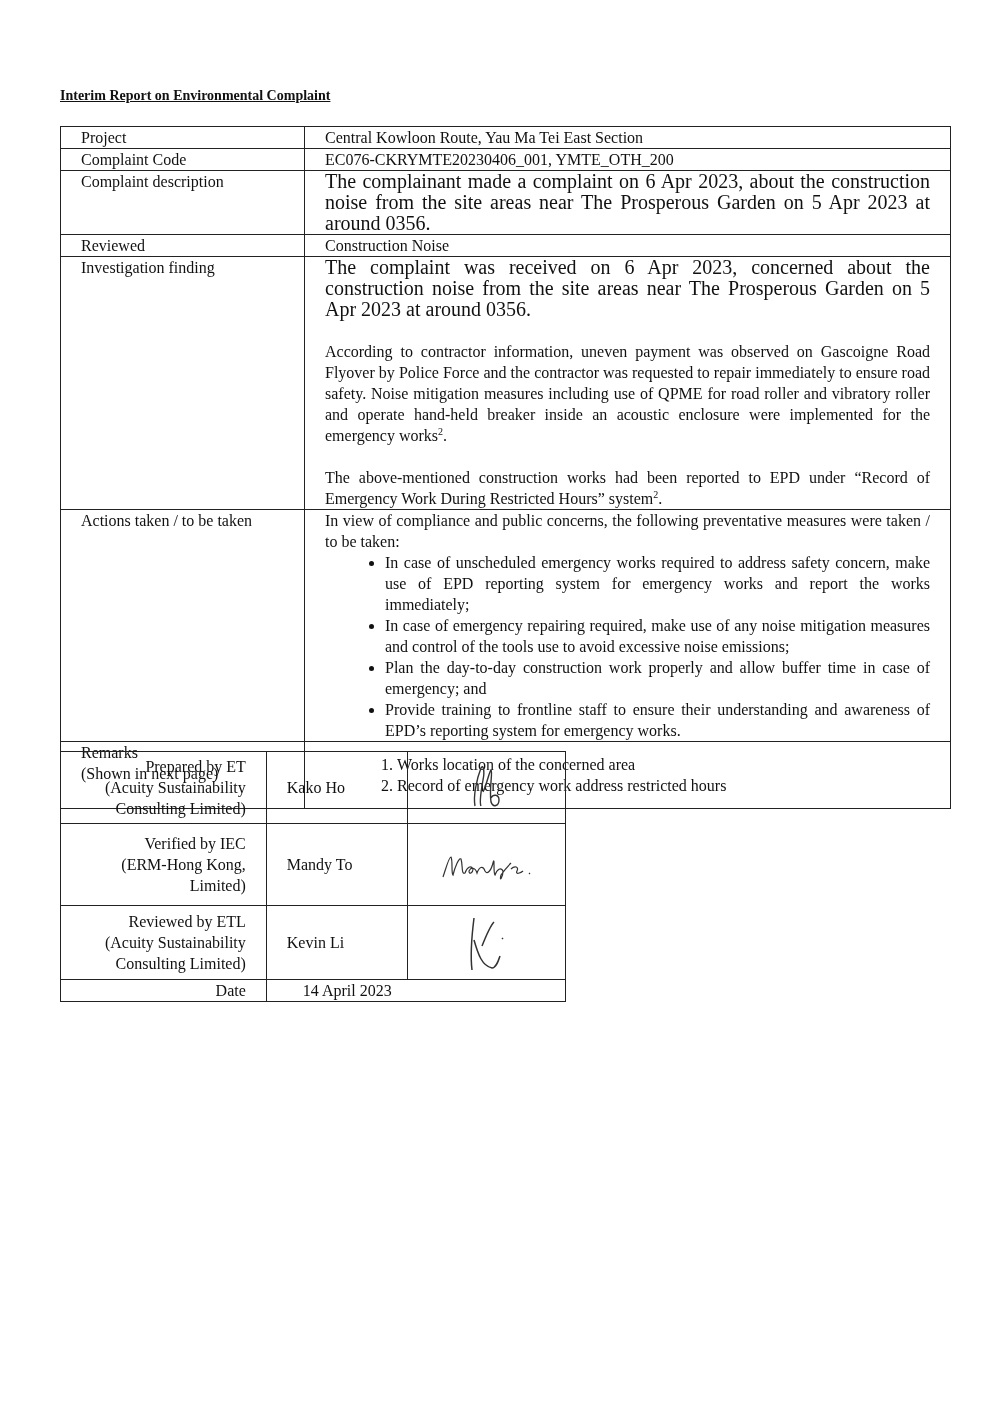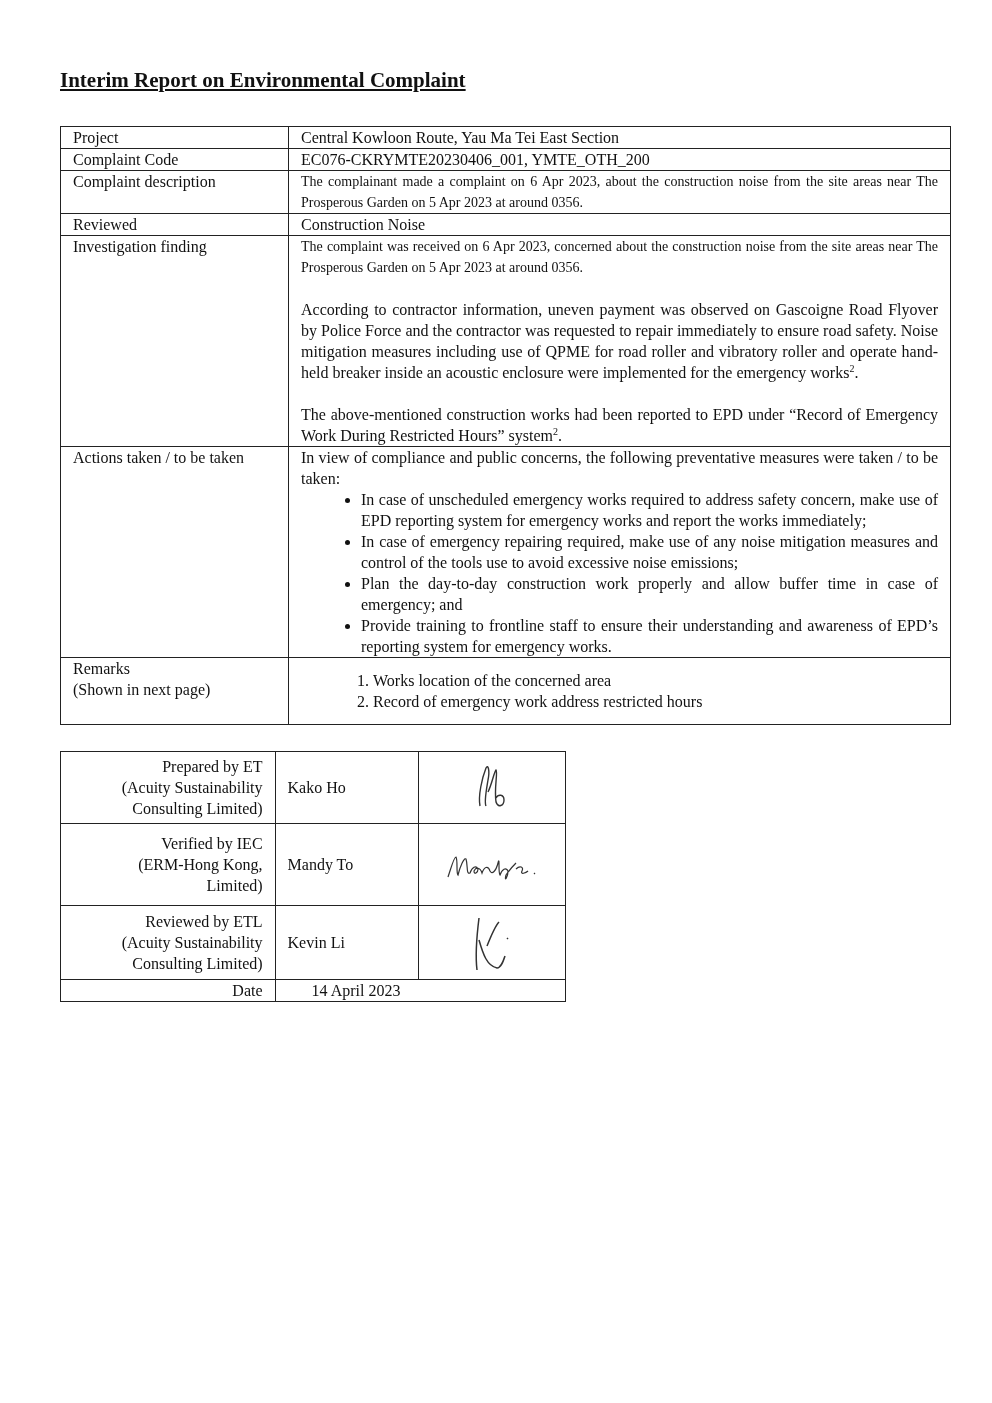--- a/index.html
+++ b/index.html
@@ -1,23 +1,23 @@
 <!DOCTYPE html>
 <html><head>
 <meta charset="utf-8">
 <style>
   html, body { margin:0; padding:0; background:#ffffff; }
   body { width:992px; height:1403px; position:relative; font-family:"Liberation Serif", serif; color:#111; }
-  .title { position:absolute; left:60px; top:68px; font-size:21px; font-weight:bold; text-decoration:underline; }
+  .title { position:absolute; left:60px; top:88px; font-size:14px; font-weight:bold; text-decoration:underline; }
   table { border-collapse:collapse; position:absolute; font-size:16px; line-height:21px; }
-  td { border:1px solid #222; vertical-align:top; padding:0 12px; }
+  td { border:1px solid #222; vertical-align:top; padding:0 20px; }
   #main { left:60px; top:126px; width:891px; }
   #main td.label { width:203px; }
   .just { text-align:justify; }
-  .big { font-size:14px; }
+  .big { font-size:20px; }
   p { margin:0; }
   .gap { height:21px; }
   ul { margin:0; padding-left:60px; }
   ul li { text-align:justify; padding-left:0; }
   ol { margin:12px; padding-left:60px; }
   sup { font-size:10px; line-height:0; }
   #sig { left:60px; top:751px; width:506px; }
   #sig td { vertical-align:middle; }
   #sig td.role { width:203px; text-align:right; }
   #sig td.name { width:128px; }

